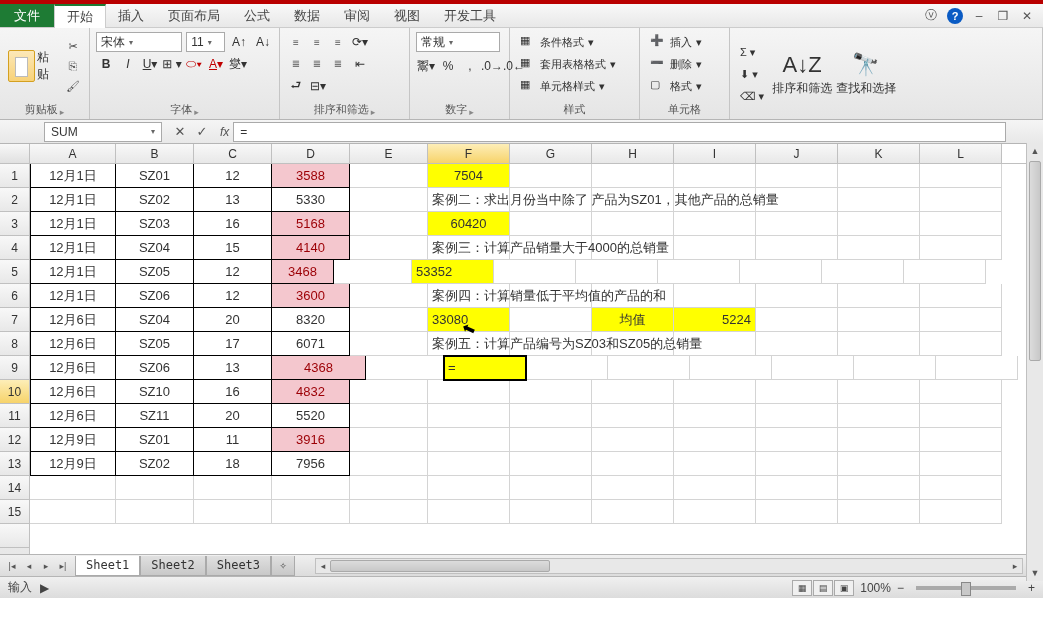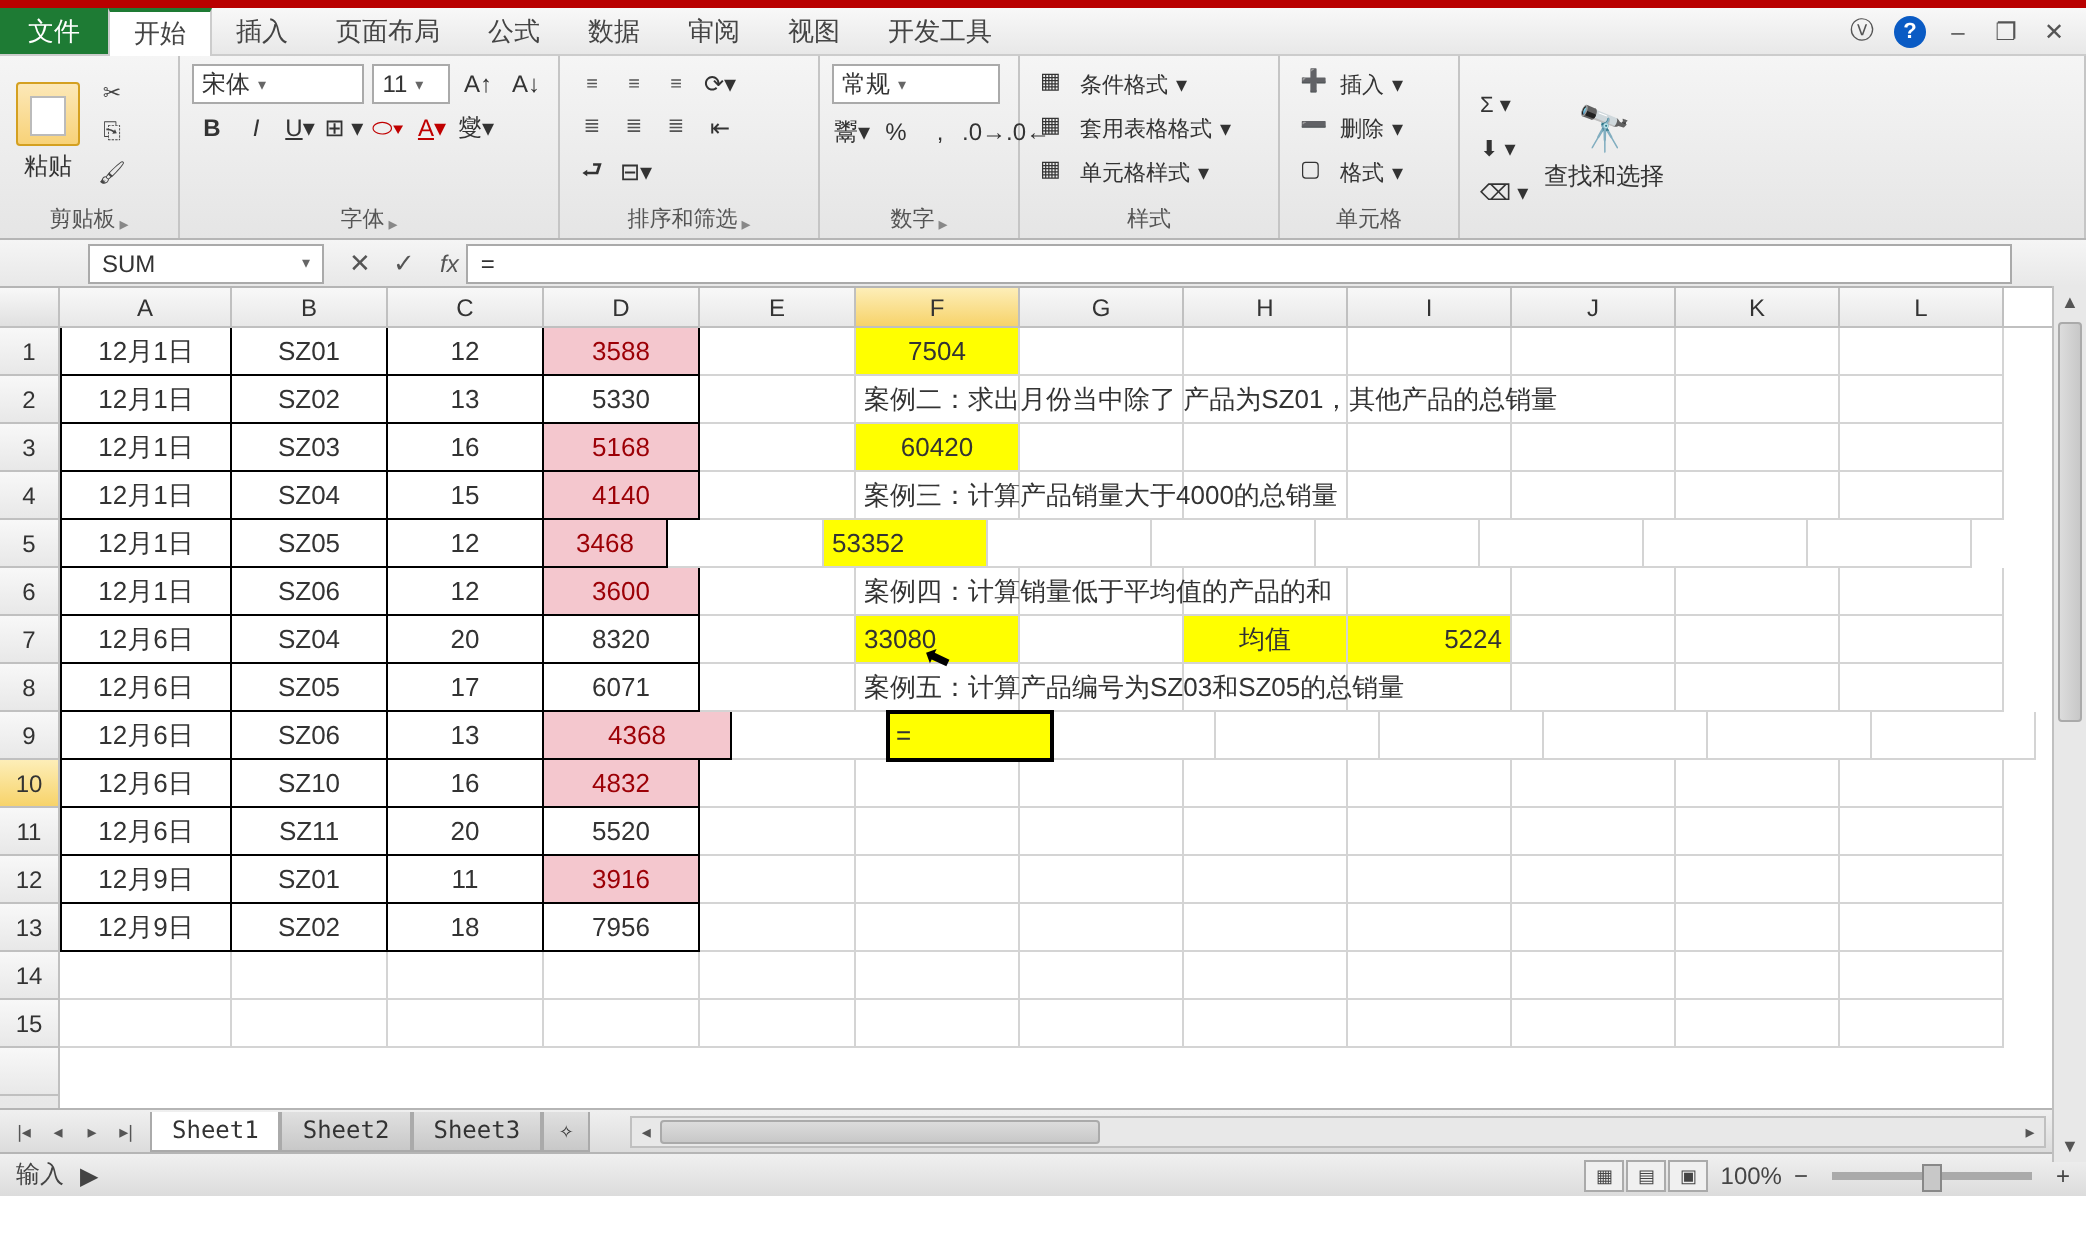--- a/index.html
+++ b/index.html
@@ -11,21 +11,21 @@
 .menu-tab.active { background: #fff; border-top: 2px solid #1e7b34; border-left: 1px solid #ccc; border-right: 1px solid #ccc; margin-bottom: -1px; }
 .menu-right { margin-left: auto; display: flex; align-items: center; gap: 8px; padding-right: 8px; }
 .menu-right span { width: 16px; height: 16px; display: flex; align-items: center; justify-content: center; color: #555; font-size: 12px; }
 .help-icon { background: #0a5bc4; color: #fff !important; border-radius: 50%; font-weight: bold; font-size: 11px !important; }
 
 .ribbon { height: 92px; background: linear-gradient(#f5f5f5,#e5e5e5); border-bottom: 1px solid #b5b5b5; display: flex; }
 .ribbon-group { border-right: 1px solid #c5c5c5; padding: 4px 6px 2px 6px; display: flex; flex-direction: column; justify-content: space-between; }
 .ribbon-group-label { text-align: center; font-size: 11px; color: #555; padding-top: 2px; display: flex; justify-content: center; align-items: flex-end; gap: 2px; }
 .ribbon-group-label .ex { font-size: 9px; color: #888; }
 .rg-content { flex: 1; display: flex; align-items: center; gap: 4px; }
-.paste-big { display: flex; flex-direction: column; align-items: center; gap: 2px; padding: 2px; }
+.paste-big { display: flex; flex-direction: row; align-items: center; gap: 2px; padding: 2px; }
 .paste-icon { width: 32px; height: 32px; background: linear-gradient(#fce8b8,#f8d278); border: 1px solid #d4a020; border-radius: 2px; position: relative; }
 .paste-icon::after { content:""; position:absolute; top:6px; left:6px; right:6px; bottom:4px; background:#fff; border:1px solid #bbb; }
 .small-btn-col { display: flex; flex-direction: column; gap: 2px; }
 .tiny-btn { width: 20px; height: 18px; display: flex; align-items: center; justify-content: center; font-size: 11px; color: #444; border: 1px solid transparent; }
 
 .font-row1 { display: flex; gap: 4px; align-items: center; margin-bottom: 2px; }
 .font-row2 { display: flex; gap: 2px; align-items: center; }
 .combo { height: 20px; border: 1px solid #aaa; background: #fff; display: flex; align-items: center; padding: 0 4px; font-size: 12px; }
 .combo .dd { margin-left: 4px; font-size: 8px; color: #666; }
 .fmt-btn { min-width: 20px; height: 20px; display: flex; align-items: center; justify-content: center; font-size: 12px; }
@@ -237,20 +237,24 @@
   </div>
 
   <div class="ribbon-group" style="flex:1">
     <div class="rg-content">
       <div class="style-col">
         <div class="style-btn">Σ ▾</div>
         <div class="style-btn">⬇ ▾</div>
         <div class="style-btn">⌫ ▾</div>
       </div>
       <div style="display:flex;flex-direction:column;align-items:center;gap:2px">
+        <span style="font-size:22px">A↓Z</span>
+        <span>排序和筛选</span>
+      </div>
+      <div style="display:flex;flex-direction:column;align-items:center;gap:2px">
         <span style="font-size:22px">🔭</span>
         <span>查找和选择</span>
       </div>
     </div>
   </div>
 </div>
 
 <div class="cell-bar">
   <div class="name-box">
       <span>SUM</span>

